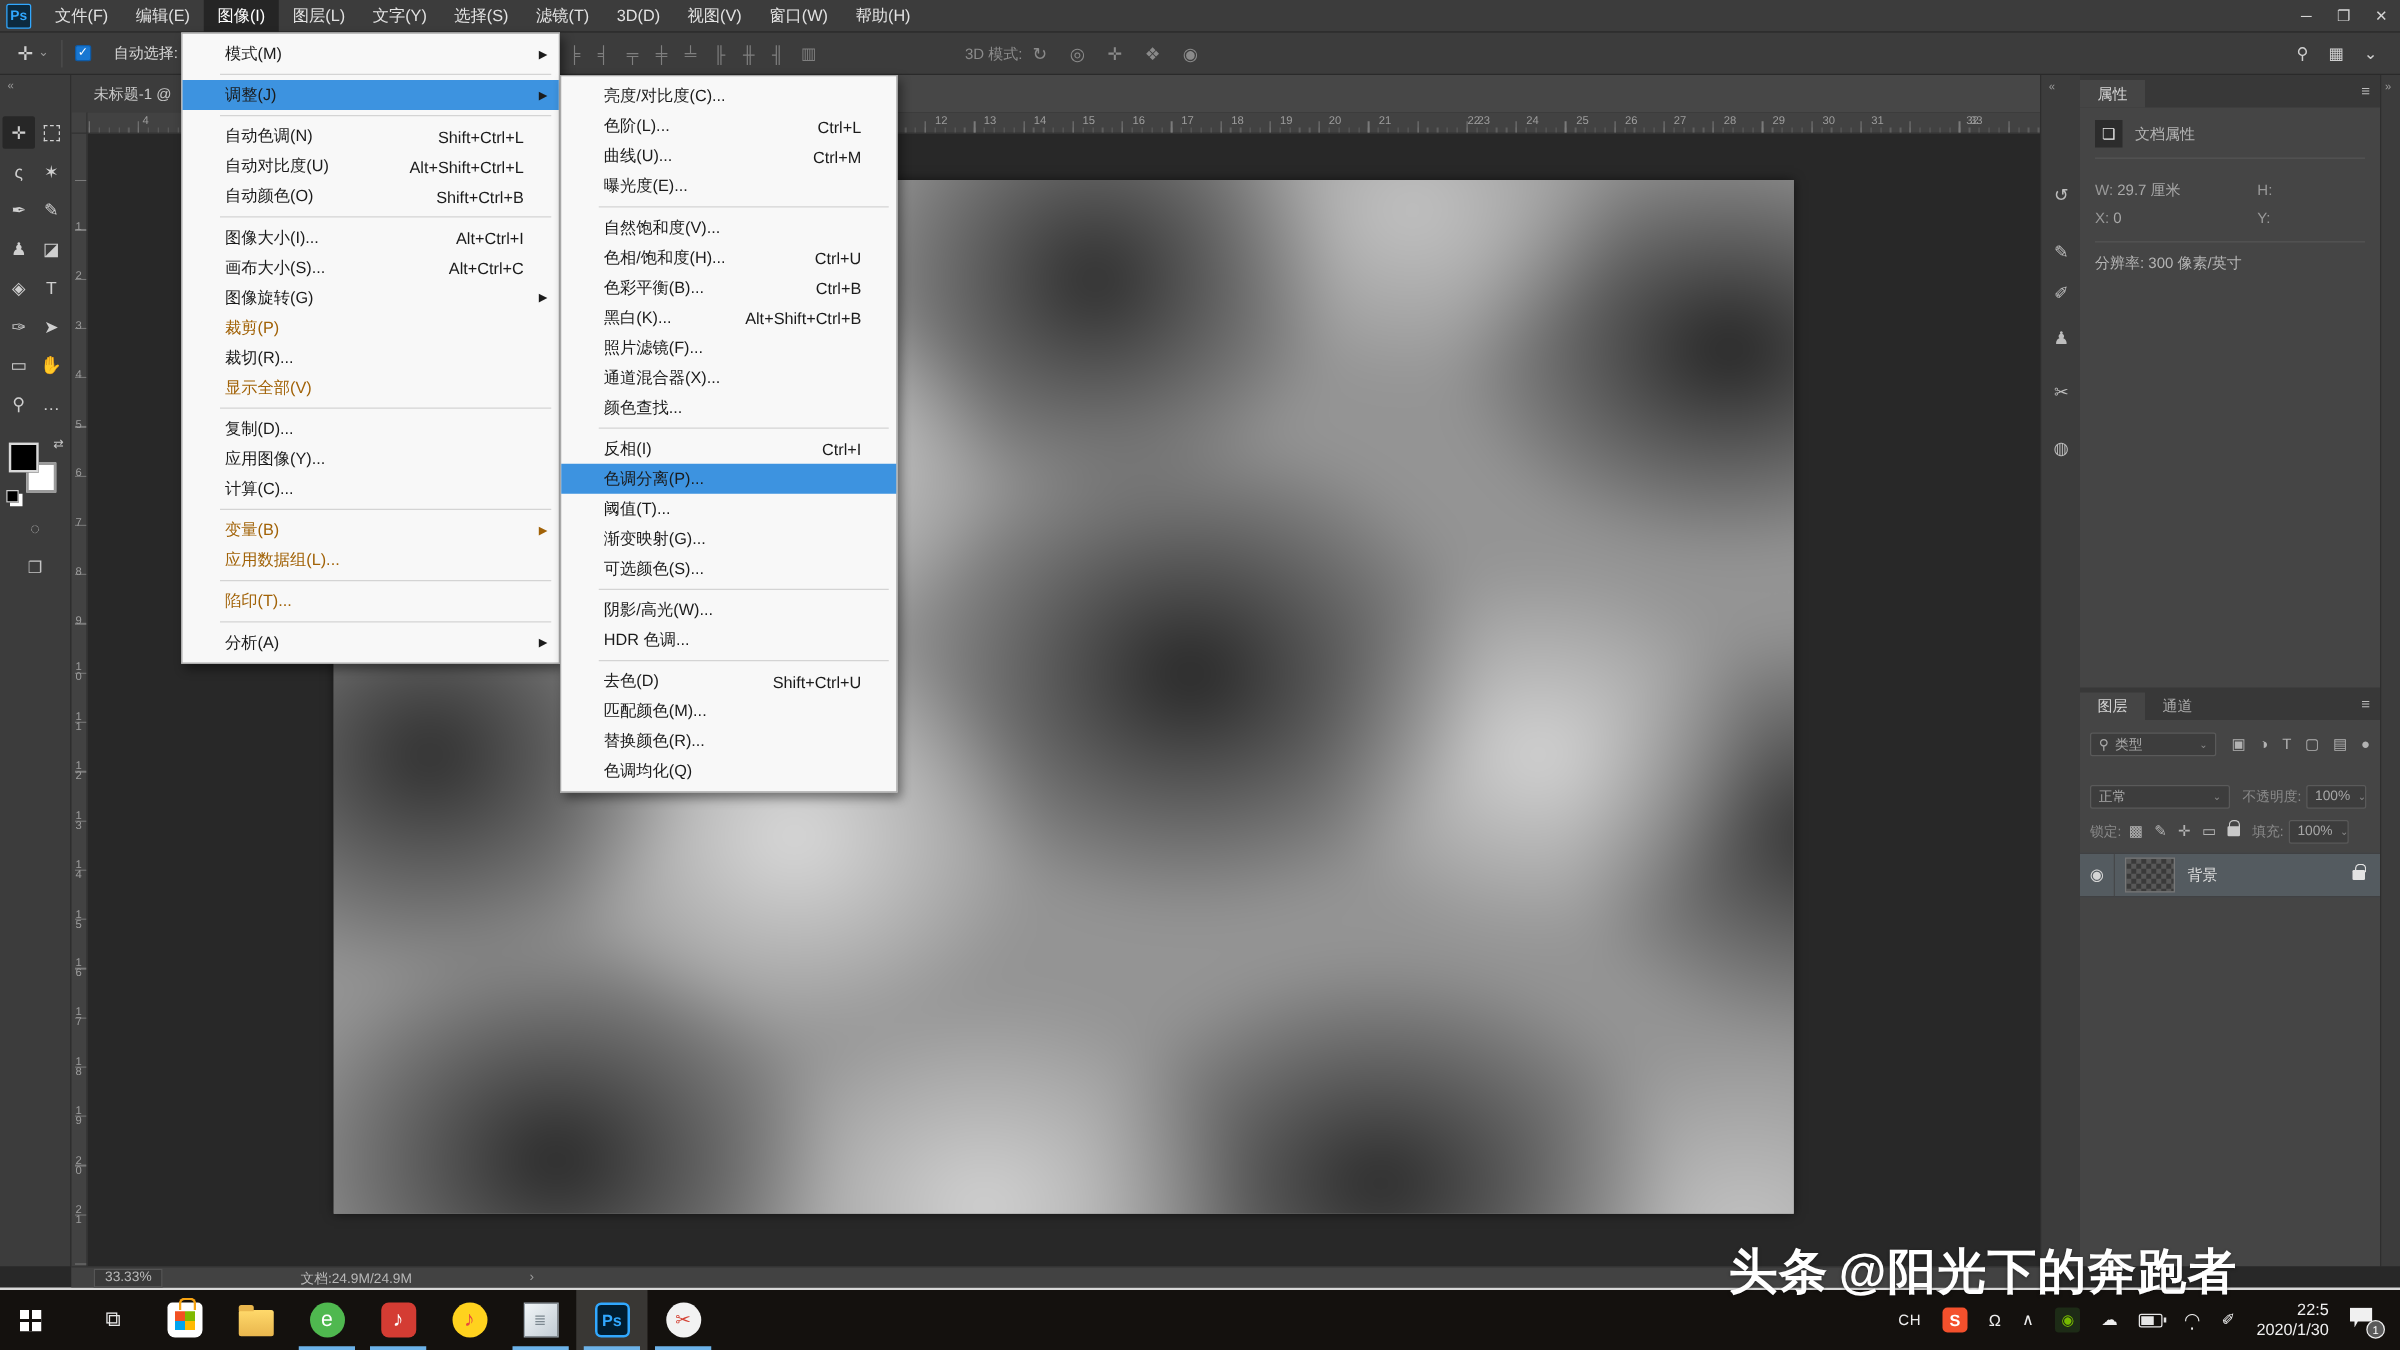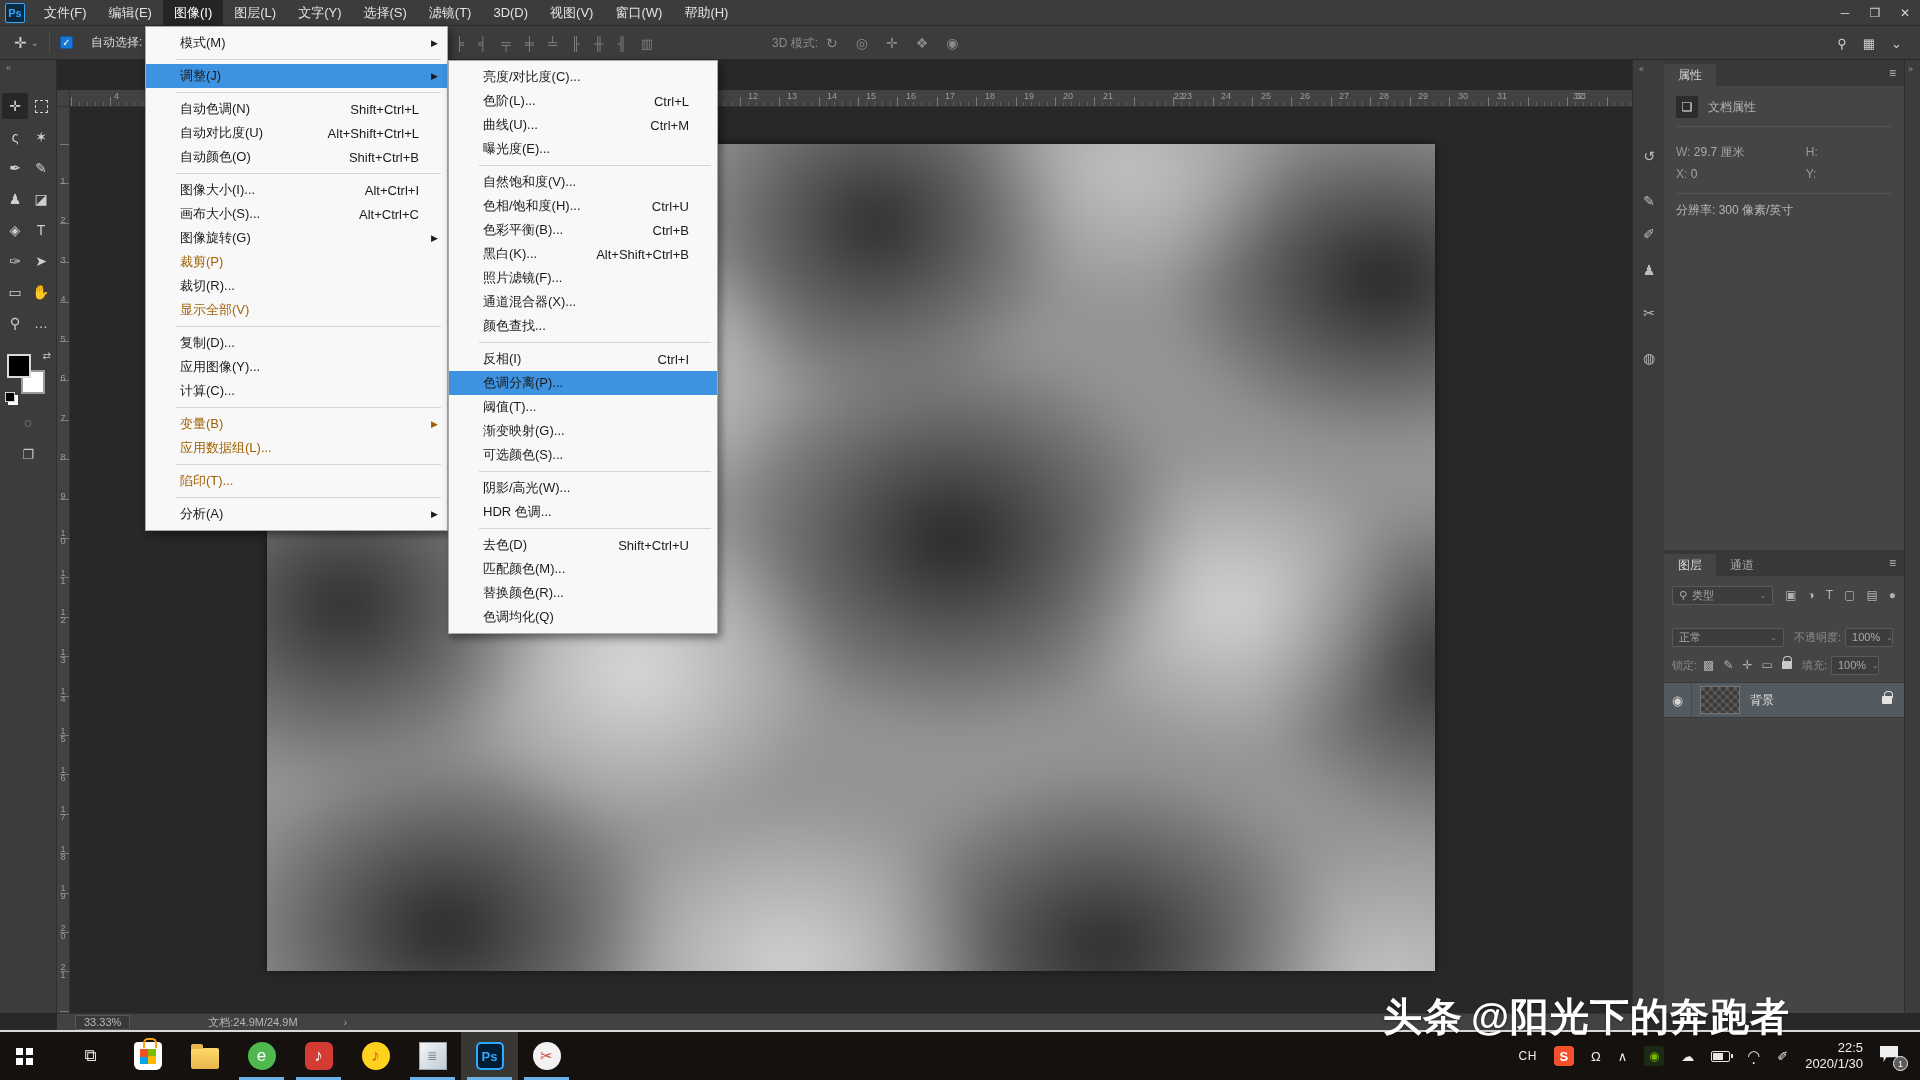--- a/index.html
+++ b/index.html
@@ -126,23 +126,23 @@
   #eye-slot { width:28px; text-align:center; color:#d5d5d5; font-size:13px; border-right:1px solid #46484a; align-self:stretch; display:flex; align-items:center; justify-content:center; }
   #layer-thumb { width:40px; height:28px; margin:0 10px 0 8px; border:1px solid #777;
      background:repeating-conic-gradient(#3a3a3a 0 25%, #585858 0 50%) 0 0/8px 8px; }
   #layer-name { color:#ddd; font-size:12px; }
   .lock-badge { position:relative; width:10px; height:8px; background:#e3e3e3; border-radius:1px; margin-left:auto; margin-right:12px; }
   .lock-badge::before { content:""; position:absolute; left:1.5px; top:-5px; width:7px; height:6px; border:1.5px solid #e3e3e3; border-bottom:none; border-radius:4px 4px 0 0; }
   .lock-ic { position:relative; width:10px; height:8px; background:#c9c9c9; border-radius:1px; }
   .lock-ic::before { content:""; position:absolute; left:1.5px; top:-5px; width:7px; height:6px; border:1.5px solid #c9c9c9; border-bottom:none; border-radius:4px 4px 0 0; }
 
   
-  #statusbar { position:absolute; left:57px; top:1013px; width:1575px; height:17px; background:#424242; border-top:1px solid #333; display:flex; align-items:center; font-size:11px; color:#b8b8b8; z-index:2; }
+  #statusbar { position:absolute; left:57px; top:1013px; width:1575px; height:17px; background:#424242; border-top:1px solid #333; display:flex; align-items:center; font-size:11px; color:#b8b8b8; z-index:2;gap:48px; }
   #zoom-field { background:#393939; border:1px solid #565656; padding:0 8px; margin-left:18px; height:15px; display:flex; align-items:center; }
-  #doc-size { margin-left:78px; }
+  #doc-size { margin-left:62px; }
   #status-chevron { margin-left:46px; color:#9a9a9a; }
   #desktop-strip { position:absolute; left:0; top:1030px; width:1920px; height:2px; background:#d8d8d8; }
 
   
   #taskbar { position:absolute; left:0; top:1032px; width:1920px; height:48px; background:#14110e; display:flex; align-items:center; z-index:60; }
   #start-btn { width:48px; height:48px; display:flex; align-items:center; justify-content:center; }
   .ic-win { position:relative; width:17px; height:17px; background:#fff; }
   .ic-win::before { content:""; position:absolute; inset:0; background:
      linear-gradient(90deg,transparent 7px,#14110e 7px 10px,transparent 10px),
      linear-gradient(0deg,transparent 7px,#14110e 7px 10px,transparent 10px); }
@@ -246,20 +246,25 @@
         </span>
     </div>
     <div id="ob-right">
 
     <span class="ob-glyph" style="margin:0;font-size:13px;">⚲</span>
         <span class="ob-glyph" style="margin:0;font-size:13px;">▦</span>
         <span class="ob-glyph" style="margin:0;font-size:13px;">⌄</span>
       </div>
   </div>
 
+  <div id="tabbar">
+    <div id="doctab">
+      <span>未标题-1 @</span>
+    </div>
+  </div>
 
   <div id="hruler">
     <div class="ticks-minor"></div>
       <div class="ticks-major"></div>
     <div>
 
     <span class="hlabel" style="left: 57px;">4</span>
         <span class="hlabel" style="left: 691px;">12</span>
         <span class="hlabel" style="left: 730px;">13</span>
         <span class="hlabel" style="left: 770px;">14</span>

